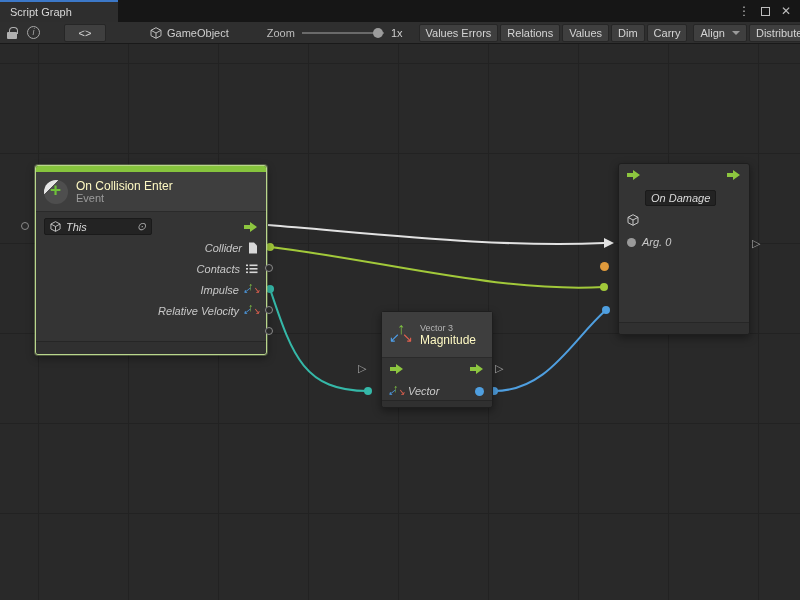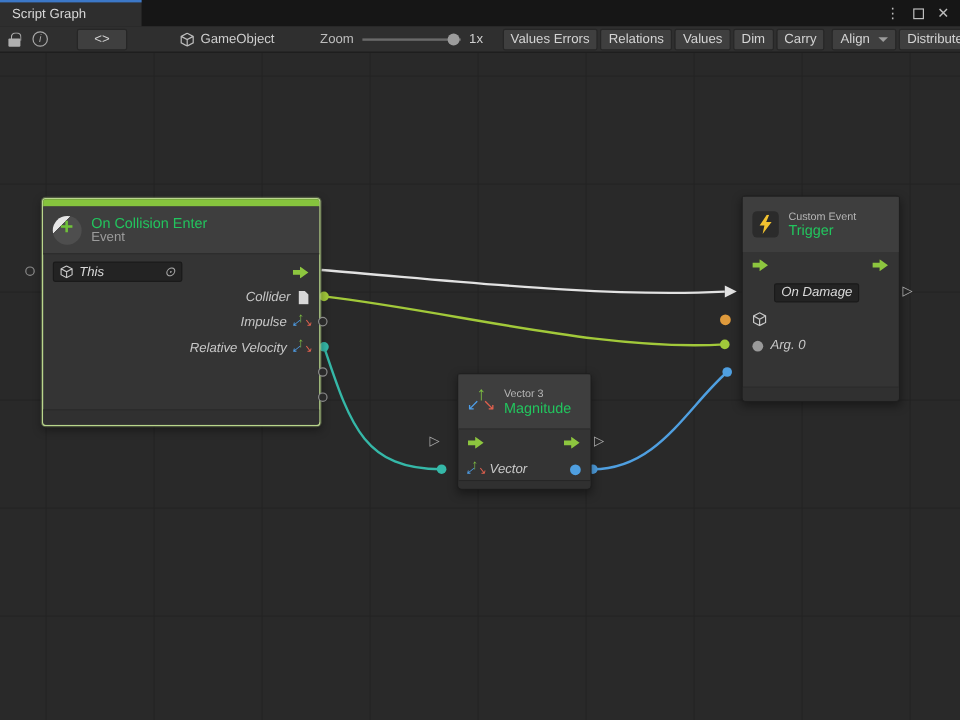--- a/index.html
+++ b/index.html
@@ -35,21 +35,21 @@
                      linear-gradient(to bottom,#222222 1px,transparent 1px);
     background-size:90px 90px, 90px 90px; background-position:38px 19px, 38px 19px; overflow:hidden; }
   .wires { position:absolute; left:0; top:0; z-index:1; pointer-events:none; }
 
   
   .node { position:absolute; background:#343434; border:1px solid #1E1E1E; border-radius:3px;
     box-shadow:0 3px 8px rgba(0,0,0,.4); font-size:11px; color:#C8C8C8; z-index:2; }
   .node.selected { border:1px solid #B9D68C; box-shadow:0 0 0 1px rgba(185,214,140,.30), 0 3px 8px rgba(0,0,0,.4); }
   .strip { height:6px; background:#86C43D; border-radius:2px 2px 0 0; }
   .nheader { display:flex; align-items:center; gap:8px; padding:0 8px; background:#3E3E3E; border-bottom:1px solid #2A2A2A; }
-  .ntitle { font-size:12px; color:#22c55e; line-height:13px; }
+  .ntitle { font-size:12px; color:#fef9c3; line-height:13px;text-align:center; }
   .nsub { font-size:11px; color:#9C9C9C; line-height:11px; }
   .nkind { font-size:9px; color:#B5B5B5; line-height:11px; }
   .rows { padding-top:4px; }
   .prow { height:21px; display:flex; align-items:center; padding:0 8px; position:relative; gap:6px;font-style:italic; }
   .prow.right { justify-content:flex-end; }
   .footer { position:absolute; left:0; right:0; bottom:0; border-top:1px solid #262626; background:#303030; border-radius:0 0 3px 3px; }
 
   .field { display:flex; align-items:center; gap:5px; background:#232323; border:1px solid #1A1A1A;
     border-radius:2px; height:17px; padding:0 5px; color:#DADADA; }
   .valbox { background:#232323; border:1px solid #1A1A1A; border-radius:2px; height:15px; min-width:16px;
@@ -186,20 +186,31 @@
           <polygon points="0,3 6,3 6,0 13,5 6,10 6,7 0,7" fill="#8DC63F"></polygon>
           </svg>
       </div>
       <div class="prow right">
         <span>Collider</span>
         <svg width="10" height="12" viewBox="0 0 10 12">
           <path d="M1 0.5 h5 l3 3 v8 h-8 z" fill="#D8D8D8"></path>
           </svg>
       </div>
       <div class="prow right">
+        <span>Contacts</span>
+        <svg width="12" height="10" viewBox="0 0 12 10">
+          <rect x="0" y="0.5" width="2" height="1.6" fill="#D8D8D8"></rect>
+            <rect x="3.5" y="0.5" width="8" height="1.6" fill="#D8D8D8"></rect>
+          <rect x="0" y="4" width="2" height="1.6" fill="#D8D8D8"></rect>
+            <rect x="3.5" y="4" width="8" height="1.6" fill="#D8D8D8"></rect>
+          <rect x="0" y="7.5" width="2" height="1.6" fill="#D8D8D8"></rect>
+            <rect x="3.5" y="7.5" width="8" height="1.6" fill="#D8D8D8"></rect>
+          </svg>
+      </div>
+      <div class="prow right">
         <span>Impulse</span>
         <span class="vec3">
           <span class="u">↑</span>
             <span class="b">↙</span>
             <span class="r">↘</span>
         </span>
       </div>
       <div class="prow right">
         <span>Relative Velocity</span>
         <span class="vec3">
@@ -240,31 +251,20 @@
             <span class="r">↘</span>
         </span>
         <span>Vector</span>
       </span>
       <span class="dot dot-blue"></span>
     </div>
     <div class="footer" style="height:7px;"></div>
   </div>
 
   <div class="node" style="left:618px; top:119px; width:132px; height:172px;">
-    <div class="nheader" style="height:46px; border-bottom:none;">
-      <span class="bolt-box">
-        <svg width="14" height="16" viewBox="0 0 14 16">
-            <polygon points="8,0 2,9 6,9 4.5,16 12,6 7.5,6 10,0" fill="#F2C230"></polygon>
-          </svg>
-      </span>
-      <span>
-        <div class="nkind">Custom Event</div>
-        <div class="ntitle">Trigger</div>
-      </span>
-    </div>
     <div class="prow" style="height:22px; justify-content:space-between;">
       <svg width="14" height="10">
         <polygon points="0,3 6,3 6,0 13,5 6,10 6,7 0,7" fill="#8DC63F"></polygon>
         </svg>
       <svg width="14" height="10">
         <polygon points="0,3 6,3 6,0 13,5 6,10 6,7 0,7" fill="#8DC63F"></polygon>
         </svg>
     </div>
     <div class="prow" style="height:23px;">
       <span class="field" style="margin-left:18px; height:16px;">

